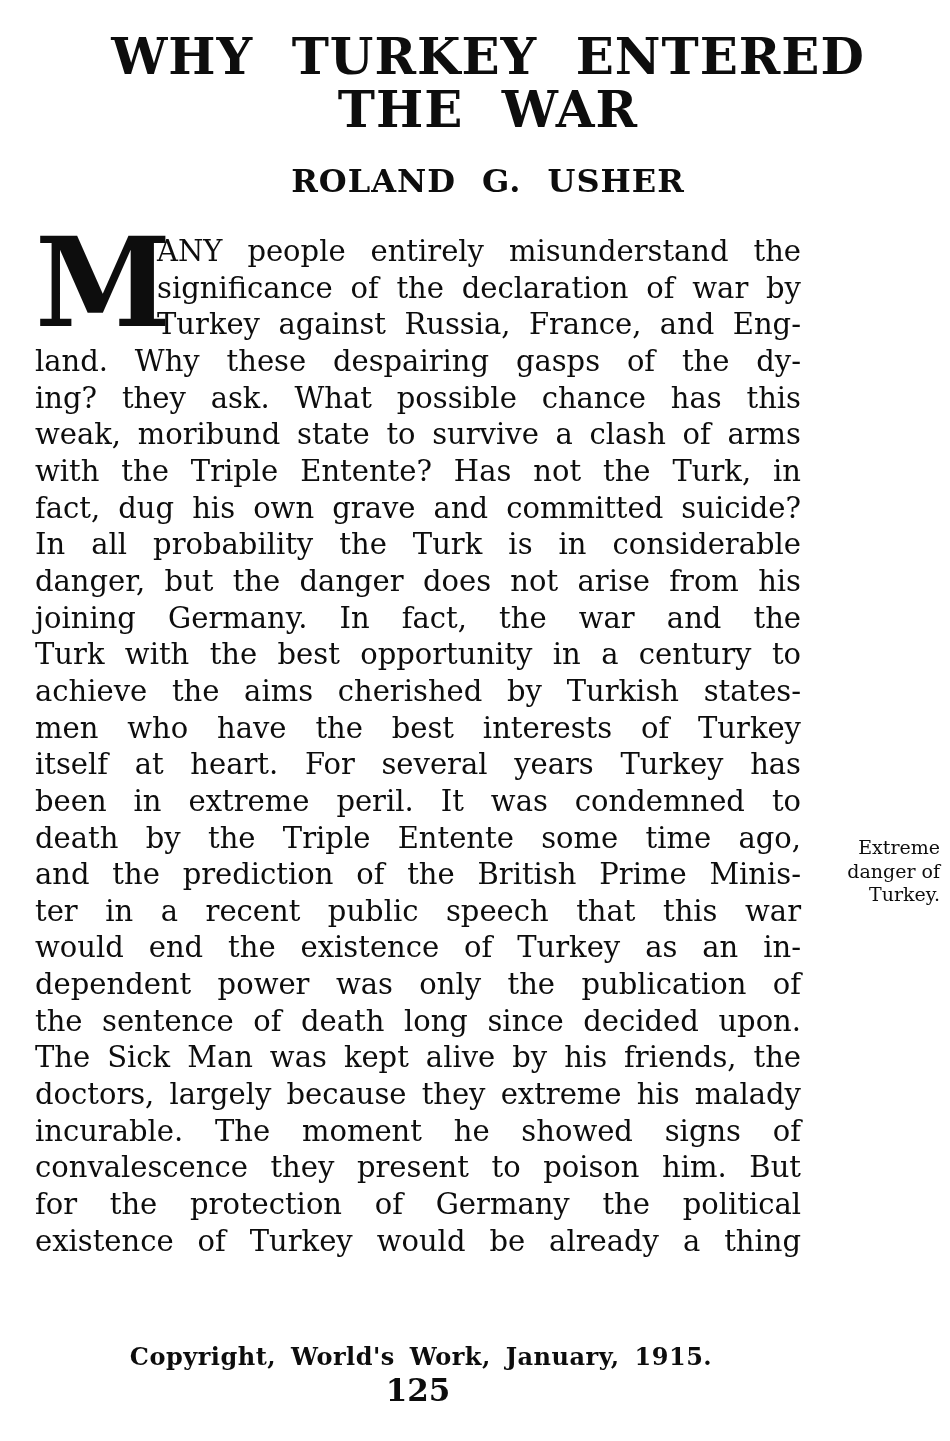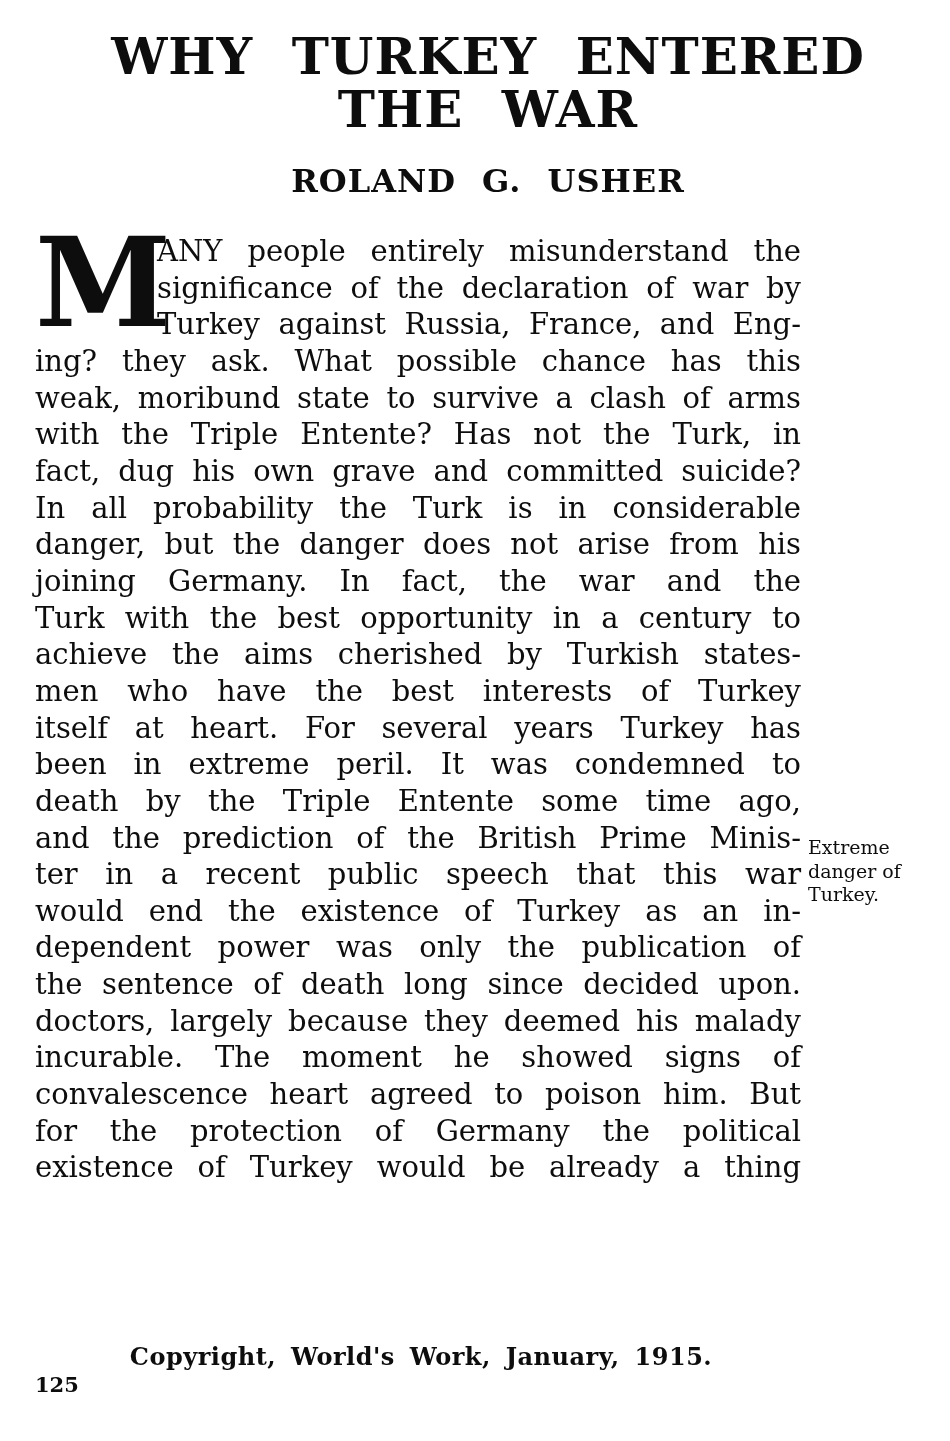--- a/index.html
+++ b/index.html
@@ -61,39 +61,40 @@
     text-align-last: justify;
     white-space: normal;
   }
   .margin-note {
     position: absolute;
     left: 808px;
     top: 836px;
     width: 132px;
     font-size: 19px;
     line-height: 23.5px;
-    text-align: left;
+    text-align: right;
   }
   .copyright {
     position: absolute;
     top: 1342px;
     left: 38px;
     width: 766px;
     text-align: center;
     font-size: 24px;
     font-weight: bold;
     letter-spacing: 0.5px;
     word-spacing: 6px;
   }
   .page-number {
     position: absolute;
     top: 1372px;
     left: 35px;
     width: 766px;
-    font-size: 21px;
+    text-align: center;
+    font-size: 31px;
     font-weight: bold;
   }
 </style>
 </head>
 <body>
 
 <div class="page">
 
   <div class="heading">
     <div class="title-line">WHY TURKEY ENTERED</div>
@@ -101,41 +102,43 @@
     <div class="author">ROLAND G. USHER</div>
   </div>
 
   <div class="body-column">
     <div class="dropcap-box">
       <span class="dropcap">M</span>
     </div>
     <div class="line">ANY people entirely misunderstand the</div>
     <div class="line">significance of the declaration of war by</div>
     <div class="line">Turkey against Russia, France, and Eng-</div>
+    <div class="line">land.  Why these despairing gasps of the dy-</div>
     <div class="line">ing? they ask.  What possible chance has this</div>
     <div class="line">weak, moribund state to survive a clash of arms</div>
     <div class="line">with the Triple Entente?  Has not the Turk, in</div>
     <div class="line">fact, dug his own grave and committed suicide?</div>
     <div class="line">In all probability the Turk is in considerable</div>
     <div class="line">danger, but the danger does not arise from his</div>
     <div class="line">joining Germany.  In fact, the war and the</div>
     <div class="line">Turk with the best opportunity in a century to</div>
     <div class="line">achieve the aims cherished by Turkish states-</div>
     <div class="line">men who have the best interests of Turkey</div>
     <div class="line">itself at heart.  For several years Turkey has</div>
     <div class="line">been in extreme peril.  It was condemned to</div>
     <div class="line">death by the Triple Entente some time ago,</div>
     <div class="line">and the prediction of the British Prime Minis-</div>
     <div class="line">ter in a recent public speech that this war</div>
     <div class="line">would end the existence of Turkey as an in-</div>
     <div class="line">dependent power was only the publication of</div>
     <div class="line">the sentence of death long since decided upon.</div>
-    <div class="line">doctors, largely because they deemed his malady</div>
+    <div class="line">The Sick Man was kept alive by his friends, the</div>
+    <div class="line">doctors, largely because they extreme his malady</div>
     <div class="line">incurable.  The moment he showed signs of</div>
-    <div class="line">convalescence heart agreed to poison him.  But</div>
+    <div class="line">convalescence they present to poison him.  But</div>
     <div class="line">for the protection of Germany the political</div>
     <div class="line">existence of Turkey would be already a thing</div>
   </div>
 
   <div class="margin-note">
     <div>Extreme</div>
     <div>danger of</div>
     <div>Turkey.</div>
   </div>
 

